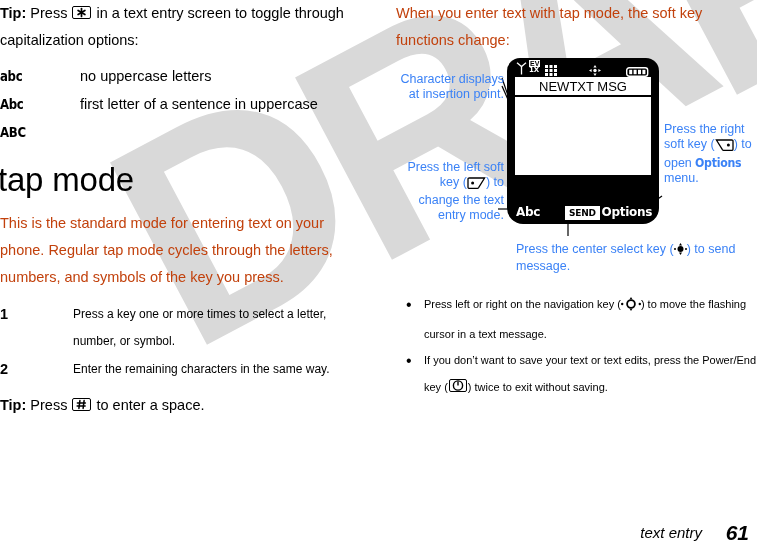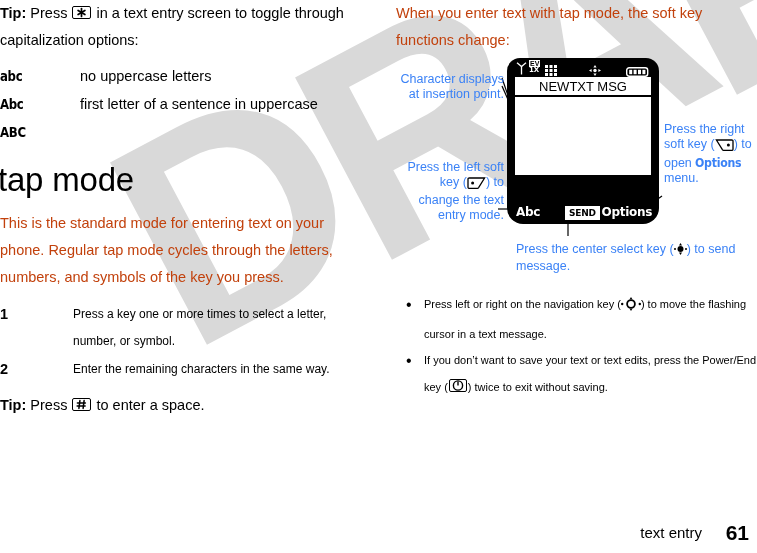--- a/index.html
+++ b/index.html
@@ -347,20 +347,21 @@
   #bullet-1 { top: 291px; }
   #bullet-2 { top: 347px; }
 
   
   #footer {
     position: absolute;
     left: 0;
     bottom: 8px;
     width: 757px;
     height: 28px;
+    font-style: italic;
   }
   #footer-label {
     position: absolute;
     right: 55px;
     bottom: 4px;
     font-size: 15px;
   }
   #footer-pageno {
     position: absolute;
     right: 8px;

